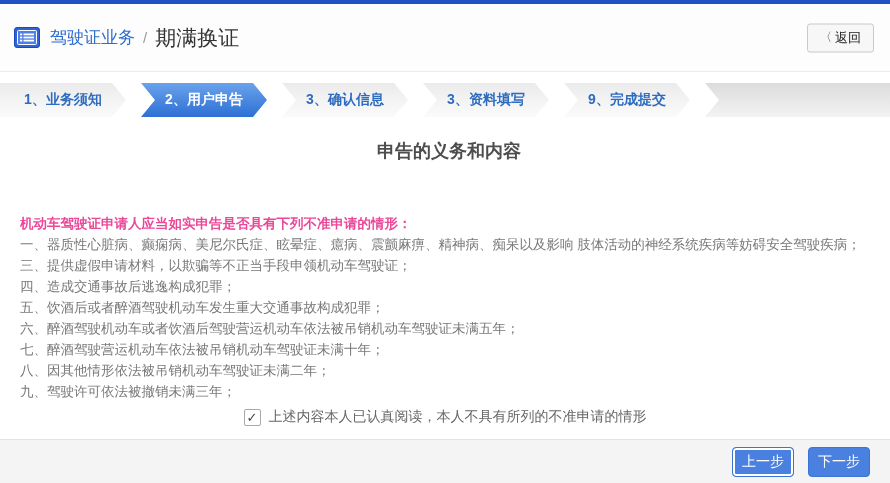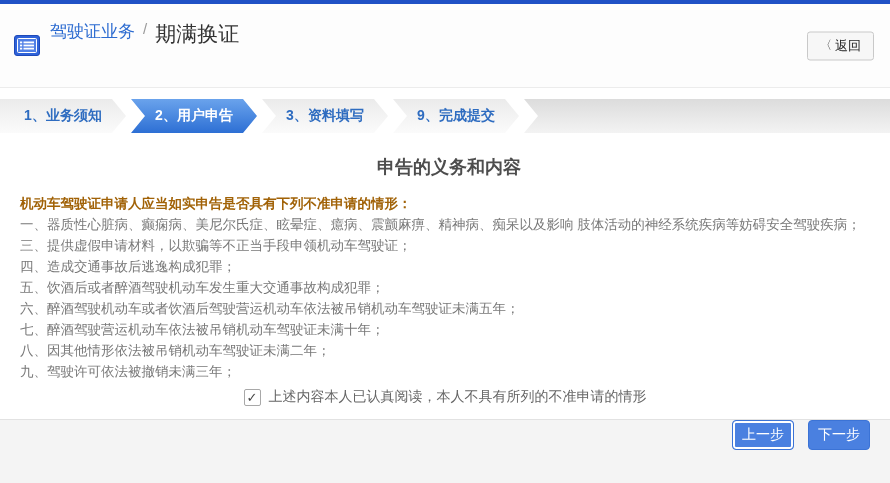--- a/index.html
+++ b/index.html
@@ -2,54 +2,54 @@
 <html style="--topbar: #2052c6; --accent: #4a80e0; --link: #2c6bd0; --steptext: #2e6cc0;"><head>
 <meta charset="utf-8">
 <style>
   html,body{margin:0;padding:0;background:#fff;}
   .page{
     position:relative;width:890px;height:483px;background:#fff;overflow:hidden;
     font-family:"Liberation Sans","DejaVu Sans",sans-serif;
   }
   .topbar{height:4px;background:var(--topbar,#2052c6);}
   
-  .header{position:relative;height:51px;display:flex;
-    padding:16px 14px;background:#fdfdfd;border-bottom:1px solid #ececec;}
+  .header{position:relative;height:51px;display:flex;align-items:center;
+    padding:8px 14px;background:#fdfdfd;border-bottom:1px solid #ececec;}
   .doc-icon{margin-right:10px;display:flex;align-items:center;}
   .crumb-title{color:var(--link,#2c6bd0);font-size:17px;}
   .crumb-sep{color:#9a9a9a;margin:0 8px;font-size:15px;}
   .crumb-sub{color:#333;font-size:21px;}
   .back-btn{position:absolute;right:16px;top:50%;transform:translateY(-50%);
     background:#f7f7f7;border:1px solid #c9c9c9;border-radius:3px;
     padding:4px 12px 5px;font-size:13px;color:#222;cursor:pointer;
     display:flex;align-items:center;gap:3px;font-family:inherit;}
   .back-chevron{font-size:12px;color:#444;}
   
-  .steps{display:flex;gap:5px;margin-top:11px;height:34px;}
+  .steps{display:flex;gap:15px;margin-top:11px;height:34px;}
   .step{width:126px;display:flex;align-items:center;justify-content:center;
     font-size:14px;font-weight:bold;color:var(--steptext,#2e6cc0);
     background:linear-gradient(180deg,#ebebeb,#fbfbfb);cursor:pointer;
     clip-path:polygon(0 0,calc(100% - 14px) 0,100% 50%,calc(100% - 14px) 100%,0 100%,14px 50%);}
   .step.first{clip-path:polygon(0 0,calc(100% - 14px) 0,100% 50%,calc(100% - 14px) 100%,0 100%);}
   .step.active{background:linear-gradient(180deg,#6aa3ec,#2d6fd4);color:#fff;}
   .steps-tail{flex:1;background:linear-gradient(180deg,#dcdcdc,#f3f3f3);
     clip-path:polygon(0 0,100% 0,100% 100%,0 100%,14px 50%);}
   
   .main-title{text-align:center;margin-top:22px;font-size:18px;font-weight:bold;color:#4d4d4d;padding-left:8px;}
   .content{padding:14px 20px 0;font-size:13.5px;color:#787878;}
-  .content-intro{font-weight:bold;color:#a16207;line-height:21px;white-space:nowrap;}
+  .content-intro{font-weight:bold;color:#ec4899;line-height:21px;white-space:nowrap;margin-top:36px;}
   .content-line{line-height:21px;white-space:nowrap;}
   .checkbox-row{display:flex;justify-content:center;align-items:center;gap:8px;
     margin-top:6px;color:#666;font-size:14px;cursor:pointer;}
   .checkbox{width:15px;height:15px;border:1px solid #a8a8a8;background:#fff;border-radius:2px;
     display:inline-flex;align-items:center;justify-content:center;
     font-size:13px;line-height:1;color:#444;}
   
-  .footer{position:absolute;left:0;right:0;bottom:0;height:64px;background:#f4f4f4;
-    border-top:1px solid #e2e2e2;display:flex;align-items:flex-start;justify-content:flex-end;
+  .footer{position:absolute;left:0;right:0;bottom:0;height:44px;background:#f4f4f4;
+    border-top:1px solid #e2e2e2;display:flex;align-items:center;justify-content:flex-end;
     gap:14px;padding-right:20px;box-sizing:border-box;}
   .btn{min-width:62px;height:30px;border-radius:4px;font-size:14px;color:#fff;
     cursor:pointer;font-family:inherit;}
   .btn-prev{background:var(--accent,#4a80e0);border:1px solid #3b73d6;
     box-shadow:inset 0 0 0 2px #fff;}
   .btn-next{background:var(--accent,#4a80e0);border:1px solid #3b73d6;}
 </style>
 </head>
 <body>
 
@@ -74,20 +74,21 @@
     <span class="crumb-sub">期满换证</span>
     <button class="back-btn">
       <span class="back-chevron">〈</span>
       <span>返回</span>
     </button>
   </div>
 
   <div class="steps" id="steps">
     <div class="step first">1、业务须知</div>
       <div class="step active">2、用户申告</div>
+      <div class="step">3、确认信息</div>
       <div class="step">3、资料填写</div>
       <div class="step">9、完成提交</div>
       <div class="steps-tail" id="steps-tail"></div>
   </div>
 
   <div class="main-title">申告的义务和内容</div>
 
   <div class="content">
     <div class="content-intro">机动车驾驶证申请人应当如实申告是否具有下列不准申请的情形：</div>
     <div id="content-list">

